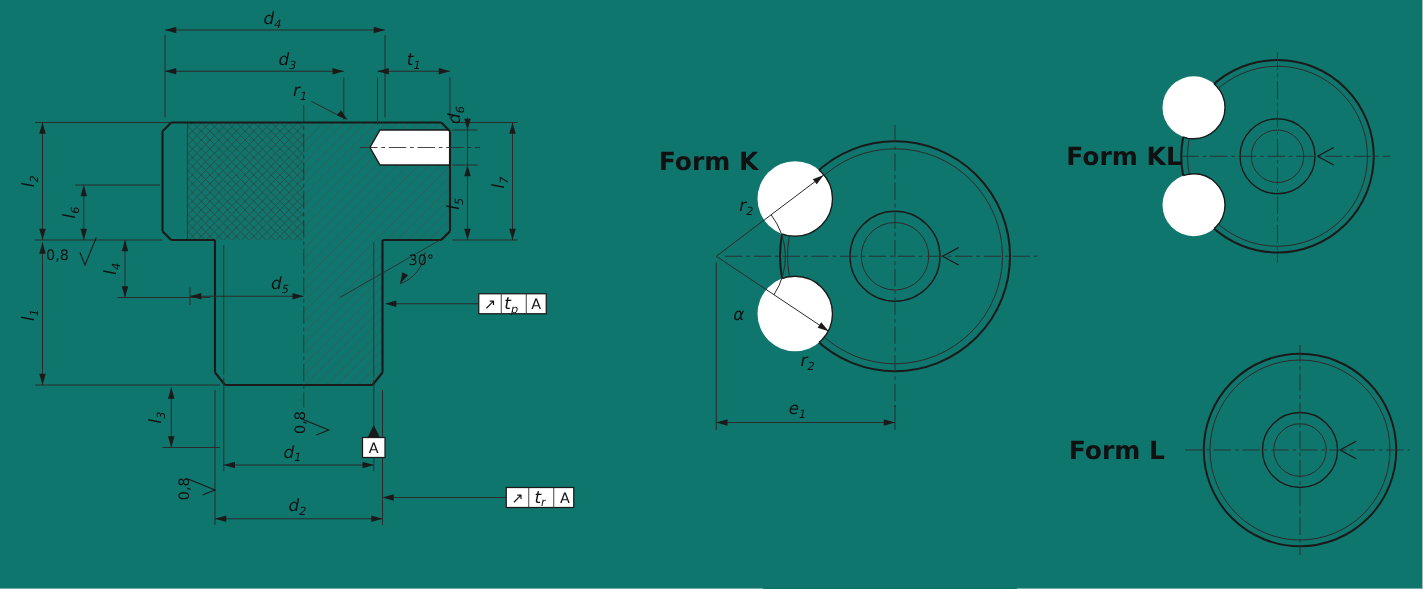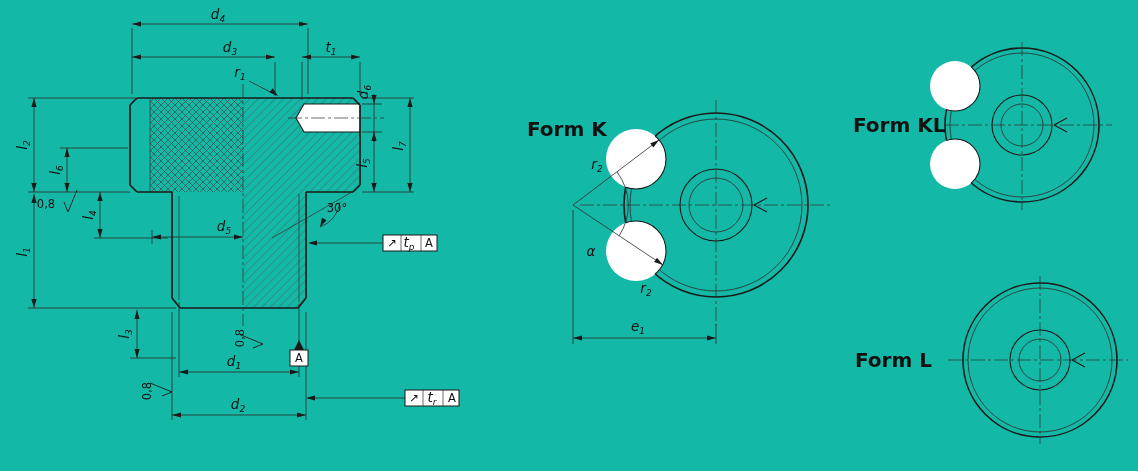--- a/index.html
+++ b/index.html
@@ -1,16 +1,16 @@
 <!DOCTYPE html>
 <html><head>
 <meta charset="utf-8">
 <style>
   html,body{margin:0;padding:0;background:#fff;}
-  #stage{position:relative;width:1138px;height:471px;background:#14b8a6;overflow:hidden;}
+  #stage{position:relative;width:1138px;height:471px;background:#0f766e;overflow:hidden;}
   svg{display:block;}
   .thick{stroke:#1a1a1a;stroke-width:1.7;fill:none;}
   .med{stroke:#1a1a1a;stroke-width:1.1;fill:none;}
   .thin{stroke:#2b2b2b;stroke-width:0.7;fill:none;}
   .dim{stroke:#2b2b2b;stroke-width:0.8;fill:none;}
   .cl{stroke:#2b2b2b;stroke-width:0.7;fill:none;stroke-dasharray:14 3 3 3;}
   .thick-c{stroke:#1a1a1a;stroke-width:1.6;fill:none;}
   .med-c{stroke:#1a1a1a;stroke-width:1.1;fill:none;}
   .thin-c{stroke:#2b2b2b;stroke-width:0.8;fill:none;}
   .lbl{font:italic 13.5px "DejaVu Sans",sans-serif;fill:#111;}

